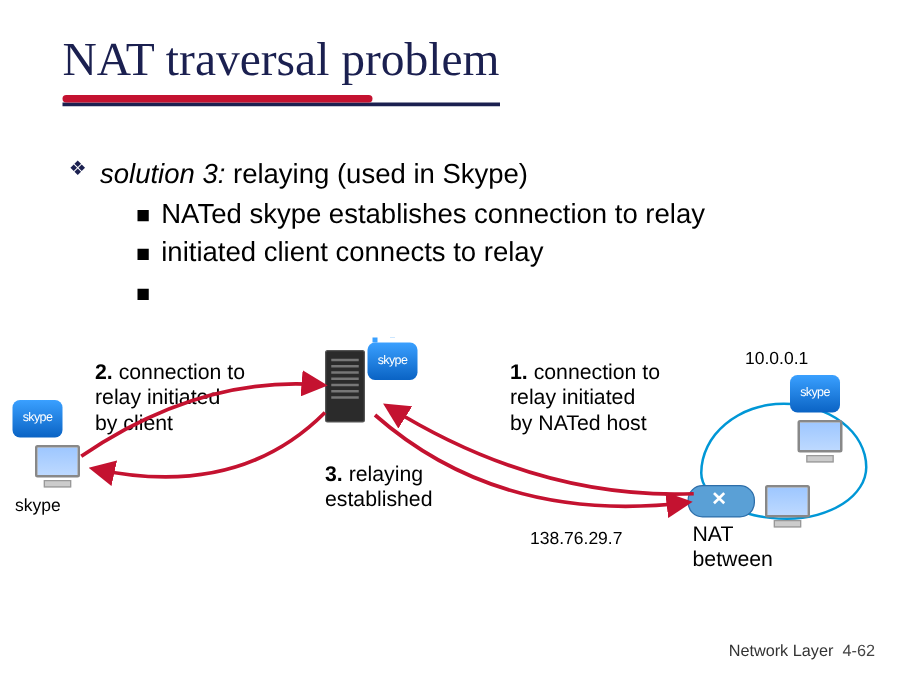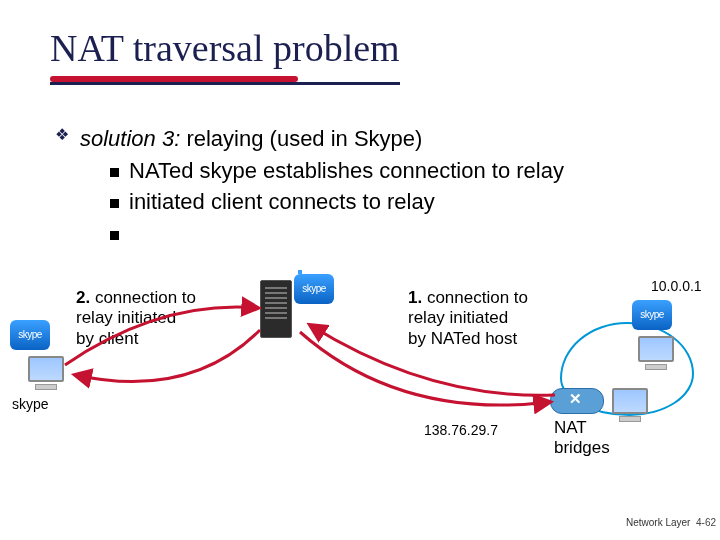--- a/index.html
+++ b/index.html
@@ -9,21 +9,21 @@
   .body{position:absolute;left:50px;top:125px;width:620px;font-size:22px;color:#000;line-height:1.25}
   .dia{position:absolute;left:55px;top:125px;color:#1b2050;font-size:16px}
   .line{margin:0 0 4px 30px}
   .ital{font-style:italic}
   .sub{margin-left:60px}
   .sq{display:inline-block;width:9px;height:9px;background:#000;margin-right:10px;vertical-align:1px}
   .diagram{position:absolute;left:10px;top:270px;width:700px;height:240px}
   .lbl{position:absolute;font-size:17px;line-height:1.2;color:#000}
   .lbl b{font-weight:bold}
   .small{font-size:14px}
-  .footer{position:absolute;right:4px;bottom:12px;font-size:10px;color:#333}
+  .footer{position:absolute;right:20px;bottom:12px;font-size:13px;color:#333}
   .footer .pg{color:#444}
   
   .pc{position:absolute;width:36px;height:30px}
   .pc .mon{width:32px;height:22px;background:linear-gradient(#9ec7ff,#bdd9ff);border:2px solid #888;border-radius:2px}
   .pc .base{width:20px;height:4px;background:#ccc;margin:2px auto 0;border:1px solid #999}
   .server{position:absolute;width:30px;height:56px;background:#2b2b2b;border:1px solid #555;border-radius:2px}
   .server::before{content:"";position:absolute;left:4px;top:6px;width:22px;height:2px;background:#777;box-shadow:0 5px 0 #777,0 10px 0 #777,0 15px 0 #777,0 20px 0 #777,0 25px 0 #777,0 30px 0 #777}
   .router{position:absolute;width:52px;height:24px;background:#5aa0d6;border-radius:12px;border:1px solid #2d6ea9}
   .router::before{content:"✕";position:absolute;left:18px;top:1px;color:#fff;font-size:15px;font-weight:bold}
   .skype{position:absolute;width:40px;height:30px;background:linear-gradient(#3aa0ff,#0a63c4);border-radius:6px;color:#fff;font-size:10px;text-align:center;line-height:30px;font-weight:normal;letter-spacing:-0.5px}
@@ -70,29 +70,31 @@
         <div class="mon"></div>
         <div class="base"></div>
       </div>
 
     <div class="router" style="left:540px;top:118px"></div>
 
     <div class="lbl" style="left:66px;top:18px;width:140px"><b>2.</b><span style="white-space:pre-line"> connection to
 relay initiated
 by client</span></div>
 
+    <div class="lbl" style="left:250px;top:100px;width:120px"><b>3.</b><span style="white-space:pre-line"> relaying
+established</span></div>
 
     <div class="lbl" style="left:398px;top:18px;width:140px"><b>1.</b><span style="white-space:pre-line"> connection to
 relay initiated
 by NATed host</span></div>
 
-    <div class="lbl small" style="left:641px;top:8px">10.0.0.1</div>
+    <div class="lbl small" style="left:586px;top:8px">10.0.0.1</div>
     <div class="lbl small" style="left:414px;top:152px">138.76.29.7</div>
     <div class="lbl" style="left:544px;top:148px;white-space:pre-line">NAT
-bridges</div>
+between</div>
 
     <svg class="arrows">
       <defs>
         <marker id="ah" viewBox="0 0 10 10" refX="8" refY="5" markerWidth="7" markerHeight="7" orient="auto-start-reverse">
           <path d="M0,0 L10,5 L0,10 z" fill="#c41230"></path>
         </marker>
       </defs>
 
       <path d="M55,95 Q150,30 248,38" stroke="#c41230" stroke-width="3" fill="none" marker-end="url(#ah)"></path>
 

